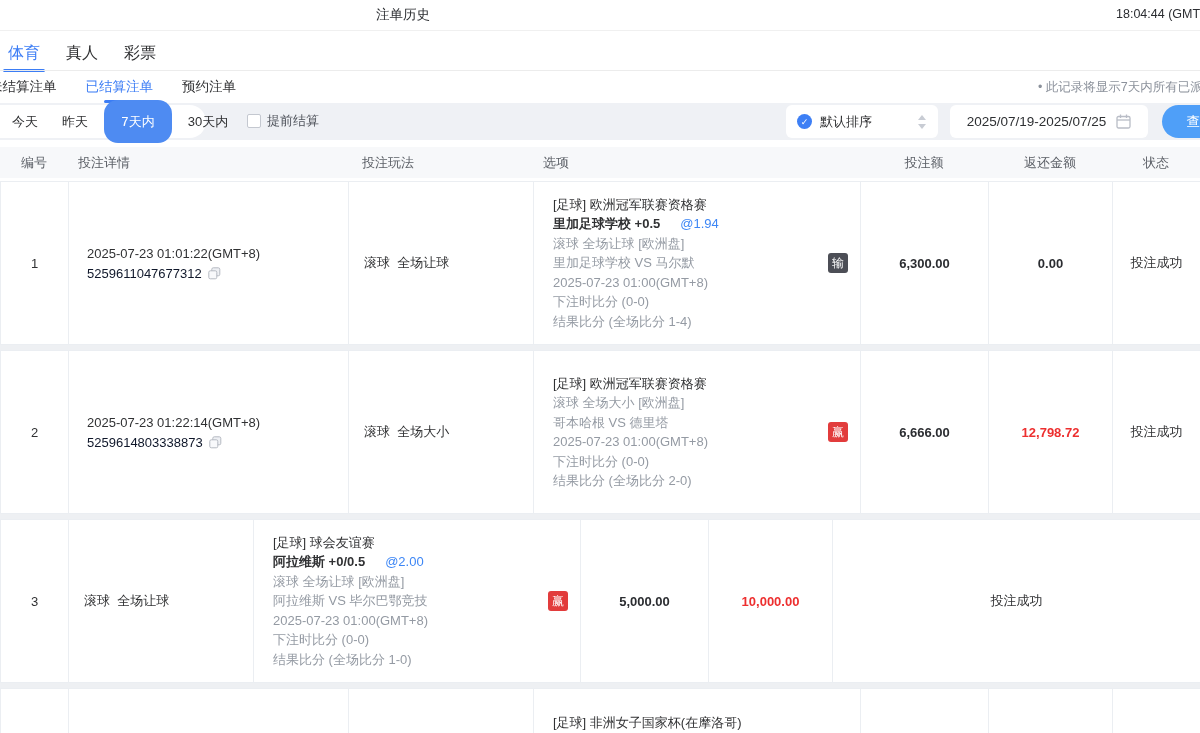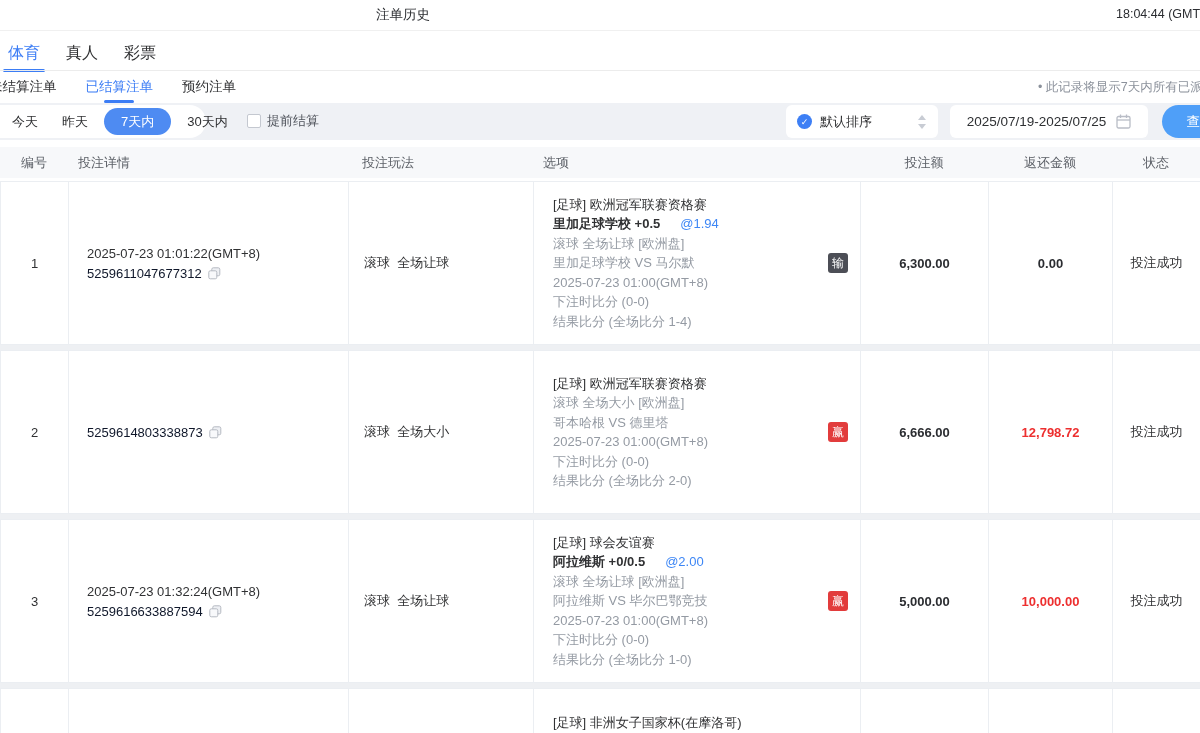--- a/index.html
+++ b/index.html
@@ -22,21 +22,21 @@
   .subtabs { position: absolute; left: -11px; top: 78px; display: flex; gap: 29px; }
   .subtab { position: relative; font-size: 13.5px; color: #303133; cursor: pointer; white-space: nowrap; }
   .subtab.active { color: #3c7df5; }
   .subtab.active::after { content:""; position:absolute; left:50%; transform:translateX(-50%); bottom:-7px; width:30px; height:3px; background:#3c7df5; border-radius:2px; }
   .note { position: absolute; left: 1038px; top: 79px; font-size: 12.5px; color: #8b919b; white-space: nowrap; }
   
   .filterbar { position: absolute; left: 0; top: 103px; width: 100%; height: 37px; background: #eff1f5; }
   .pillgroup { position: absolute; left: -24px; top: 2px; width: 230px; height: 33px; background: #fff; border-radius: 17px; display: flex; align-items: center; padding-left: 36px; }
   .range { color: #303133; cursor: pointer; white-space: nowrap; }
   .range + .range { margin-left: 24px; }
-  .range.active { margin-left: 16px; margin-right: -8px; background: #4e8bf2; color: #fff; padding: 0 17px; height: 27px; border-radius: 14px; display: flex; align-items: center; }
+  .range.active { margin-left: 16px; margin-right: -8px; background: #4e8bf2; color: #fff; padding: 0 17px; height: 43px; border-radius: 14px; display: flex; align-items: center; font-family: Liberation Mono, monospace; }
   .early { position: absolute; left: 247px; top: 9px; display: flex; align-items: center; gap: 6px; cursor: pointer; }
   .checkbox { width: 14px; height: 14px; background: #fff; border: 1px solid #c4c8d0; border-radius: 2px; }
   .early-label { color: #50545c; }
   .sortbox { position: absolute; left: 786px; top: 2px; width: 152px; height: 33px; background: #fff; border-radius: 6px; display: flex; align-items: center; padding: 0 11px; cursor: pointer; }
   .checkcircle { width: 15px; height: 15px; border-radius: 50%; background: #3d7ff5; color: #fff; font-size: 9px; display: flex; align-items: center; justify-content: center; flex: none; }
   .sortlabel { margin-left: 8px; flex: 1; color: #303133; }
   .datebox { position: absolute; left: 950px; top: 2px; width: 198px; height: 33px; background: #fff; border-radius: 6px; display: flex; align-items: center; justify-content: center; gap: 10px; cursor: pointer; }
   .date-text { font-size: 13.5px; color: #2e3033; }
   .searchbtn { position: absolute; left: 1162px; top: 2px; width: 76px; height: 33px; border: none; border-radius: 17px; background: #4f9ff8; color: #fff; font-size: 13.5px; font-family: inherit; display: flex; align-items: center; justify-content: center; cursor: pointer; }
   
@@ -181,20 +181,21 @@
         </div>
         <div class="td col-status">
           <span class="status-text">投注成功</span>
         </div>
       </div>
       <div class="t-row">
         <div class="td col-no">
           <span>2</span>
         </div>
         <div class="td col-detail">
+          <div class="detail-time">2025-07-23 01:22:14(GMT+8)</div>
           <div class="detail-id">
             <span>5259614803338873</span>
             <span class="copy-btn">
               <svg width="13" height="13" viewBox="0 0 13 13">
                 <rect x="3.8" y="0.8" width="8" height="8" rx="1.5" fill="#eef0f4" stroke="#b6bac2"></rect>
                 <rect x="0.8" y="3.8" width="8" height="8" rx="1.5" fill="#f8f9fb" stroke="#b6bac2"></rect>
               </svg>
             </span>
           </div>
         </div>
@@ -217,32 +218,20 @@
           <span class="amount red">12,798.72</span>
         </div>
         <div class="td col-status">
           <span class="status-text">投注成功</span>
         </div>
       </div>
       <div class="t-row">
         <div class="td col-no">
           <span>3</span>
         </div>
-        <div class="td col-detail">
-          <div class="detail-time">2025-07-23 01:32:24(GMT+8)</div>
-          <div class="detail-id">
-            <span>5259616633887594</span>
-            <span class="copy-btn">
-              <svg width="13" height="13" viewBox="0 0 13 13">
-                <rect x="3.8" y="0.8" width="8" height="8" rx="1.5" fill="#eef0f4" stroke="#b6bac2"></rect>
-                <rect x="0.8" y="3.8" width="8" height="8" rx="1.5" fill="#f8f9fb" stroke="#b6bac2"></rect>
-              </svg>
-            </span>
-          </div>
-        </div>
         <div class="td col-play">
           <span class="play-text">滚球  全场让球</span>
         </div>
         <div class="td col-option">
           <div class="opt-line opt-league">[足球] 球会友谊赛</div>
           <div class="opt-line opt-sel-line">
             <span class="opt-selection">阿拉维斯 +0/0.5</span>
             <span class="opt-odds">@2.00</span>
           </div>
           <div class="opt-line opt-gray">滚球 全场让球 [欧洲盘]</div>

